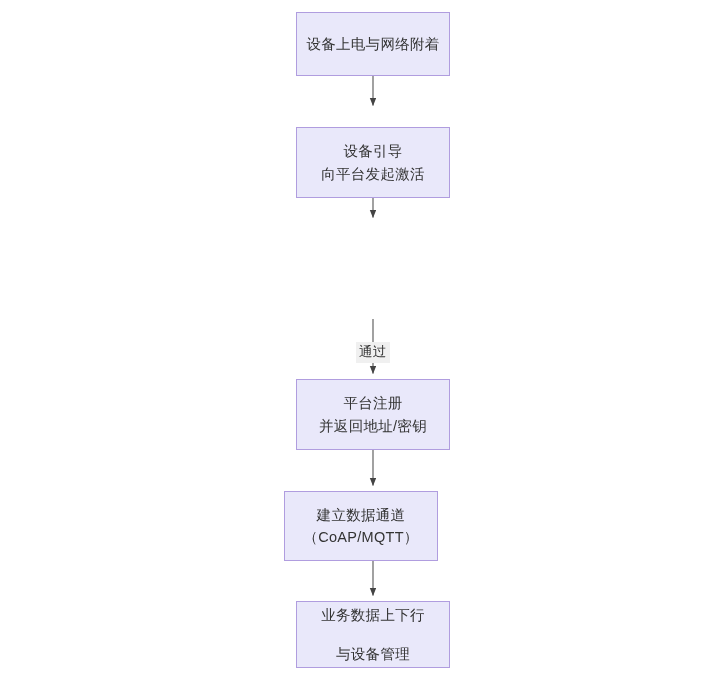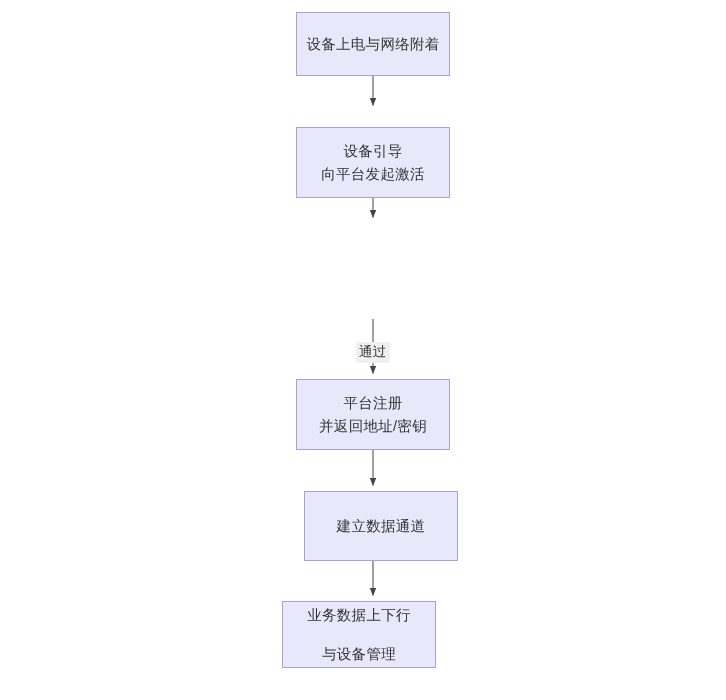--- a/index.html
+++ b/index.html
@@ -117,22 +117,23 @@
   </div>
 
 
   <div class="edge-label" style="left:356px; top:342px;">通过</div>
 
   <div class="node-box" style="left:296px; top:379px; width:154px; height:71px;text-align:right;">
     <span class="line">平台注册</span>
     <span class="line">并返回地址/密钥</span>
   </div>
 
-  <div class="node-box" style="left:304px; top:491px; width:154px; height:70px;">
+  <div class="node-box" style="left:284px; top:491px; width:154px; height:70px;">
     <span class="line">建立数据通道</span>
+    <span class="line">（CoAP/MQTT）</span>
   </div>
 
-  <div class="node-box" style="left:282px; top:601px; width:154px; height:67px;gap:16px;">
+  <div class="node-box" style="left:296px; top:601px; width:154px; height:67px;gap:16px;">
     <span class="line">业务数据上下行</span>
     <span class="line">与设备管理</span>
   </div>
 
 </div>
 
 </body></html>

